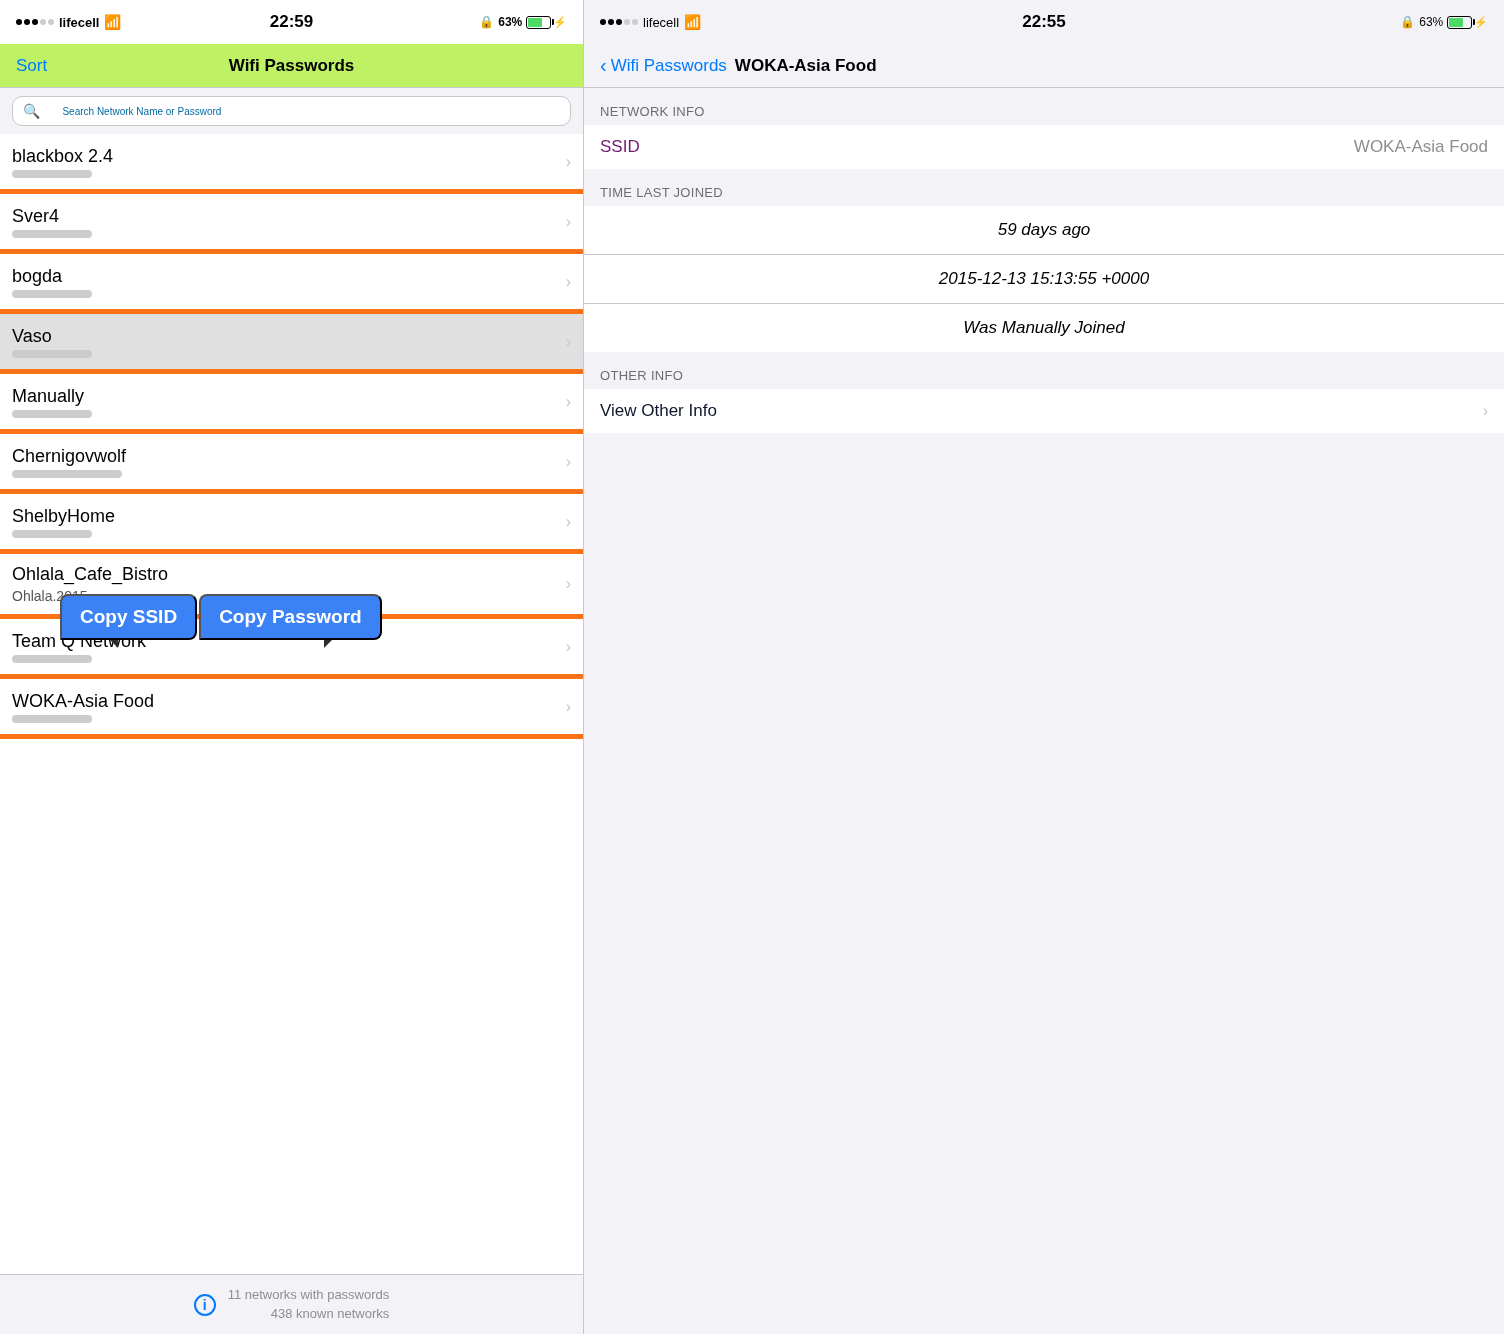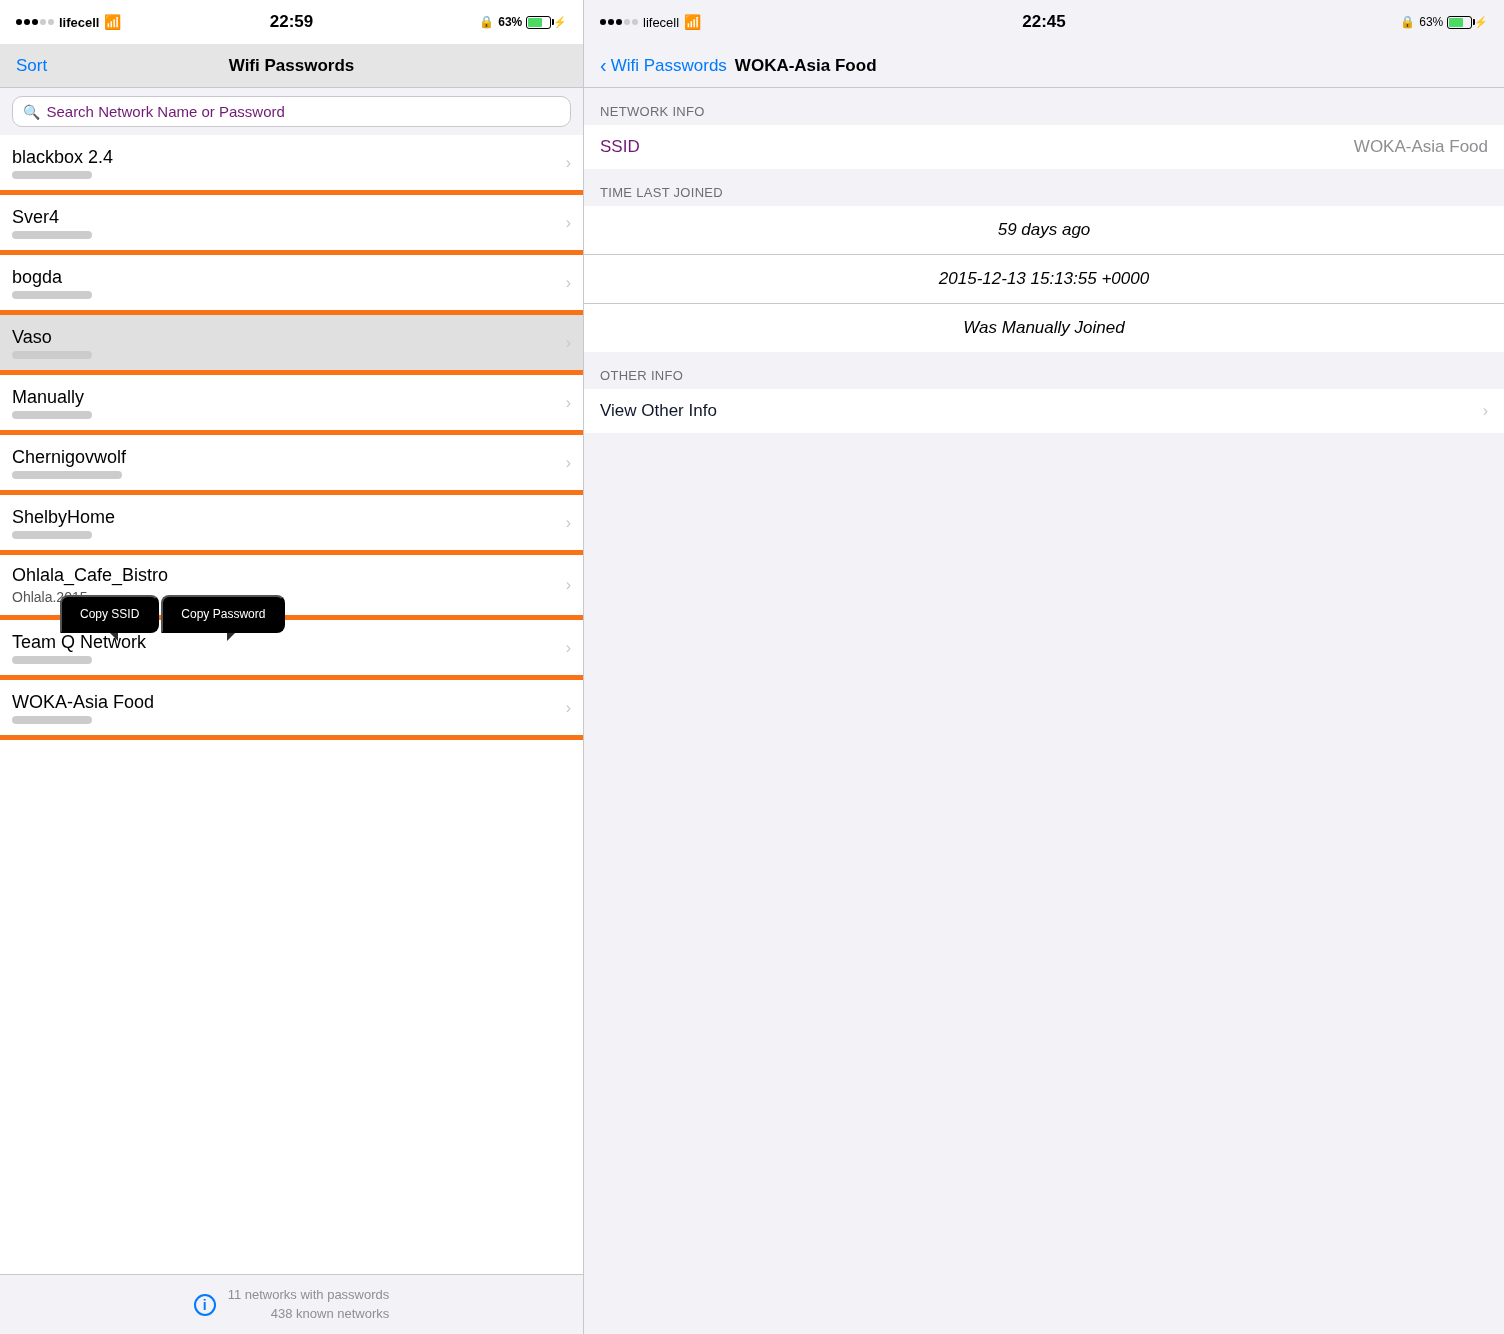--- a/index.html
+++ b/index.html
@@ -66,21 +66,21 @@
     }
     .battery::after {
       content: ''; width: 2px; height: 6px; background: #000;
       position: absolute; right: -4px; top: 50%; transform: translateY(-50%);
       border-radius: 0 1px 1px 0;
     }
     .battery-fill { height: 100%; width: 63%; background: #4cd964; border-radius: 1px; }
 
     .nav-bar {
       height: 44px;
-      background: #e5e5e5;
+      background: #bef264;
       border-bottom: 1px solid #c8c7cc;
       display: flex;
       align-items: center;
       justify-content: space-between;
       padding: 0 16px;
       position: relative;
     }
     .nav-sort {
       color: #007aff;
       font-size: 17px;
@@ -102,21 +102,21 @@
     .search-input-wrapper {
       background: #fff;
       border-radius: 10px;
       border: 1px solid #c8c7cc;
       display: flex;
       align-items: center;
       padding: 6px 10px;
       gap: 6px;
     }
     .search-icon { color: #8e8e93; font-size: 14px; }
-    .search-placeholder { color: #701a75; font-size: 15px; }
+    .search-placeholder { color: #0369a1; font-size: 10px; margin-left: 16px; }
 
     .network-list {
       flex: 1;
       overflow-y: auto;
       background: #fff;
       position: relative;
     }
 
     .network-item {
       border-bottom: 5px solid #f97316;
@@ -145,26 +145,26 @@
     
     .tooltip-container {
       position: absolute;
       top: 340px;
       left: 60px;
       z-index: 100;
       display: flex;
       gap: 2px;
     }
     .tooltip-btn {
-      background: #000000;
+      background: #3b82f6;
       color: #fff;
       padding: 10px 18px;
       border-radius: 8px;
-      font-size: 12px;
-      font-weight: 400;
+      font-size: 19px;
+      font-weight: 700;
       cursor: pointer;
       white-space: nowrap;
     }
     .tooltip-btn:first-child { border-radius: 8px 8px 8px 0; }
     .tooltip-btn:last-child { border-radius: 8px 8px 0 8px; }
     .tooltip-arrow-left {
       position: absolute;
       bottom: -8px;
       left: 50px;
       width: 0; height: 0;
@@ -463,21 +463,21 @@
       <div class="signal-dots">
         <div class="dot filled"></div>
         <div class="dot filled"></div>
         <div class="dot filled"></div>
         <div class="dot empty"></div>
         <div class="dot empty"></div>
       </div>
       <span>lifecell</span>
       <span class="wifi-icon">📶</span>
     </div>
-    <div style="position:absolute; left:50%; transform:translateX(-50%); font-size:17px; font-weight:600;">22:45</div>
+    <div style="position:absolute; left:50%; transform:translateX(-50%); font-size:17px; font-weight:600;">22:55</div>
     <div class="status-bar-right">
       <span>🔒</span>
       <span>63%</span>
       <div class="battery-container">
         <div class="battery">
           <div class="battery-fill"></div>
         </div>
         <span style="font-size:11px;">⚡</span>
       </div>
     </div>

